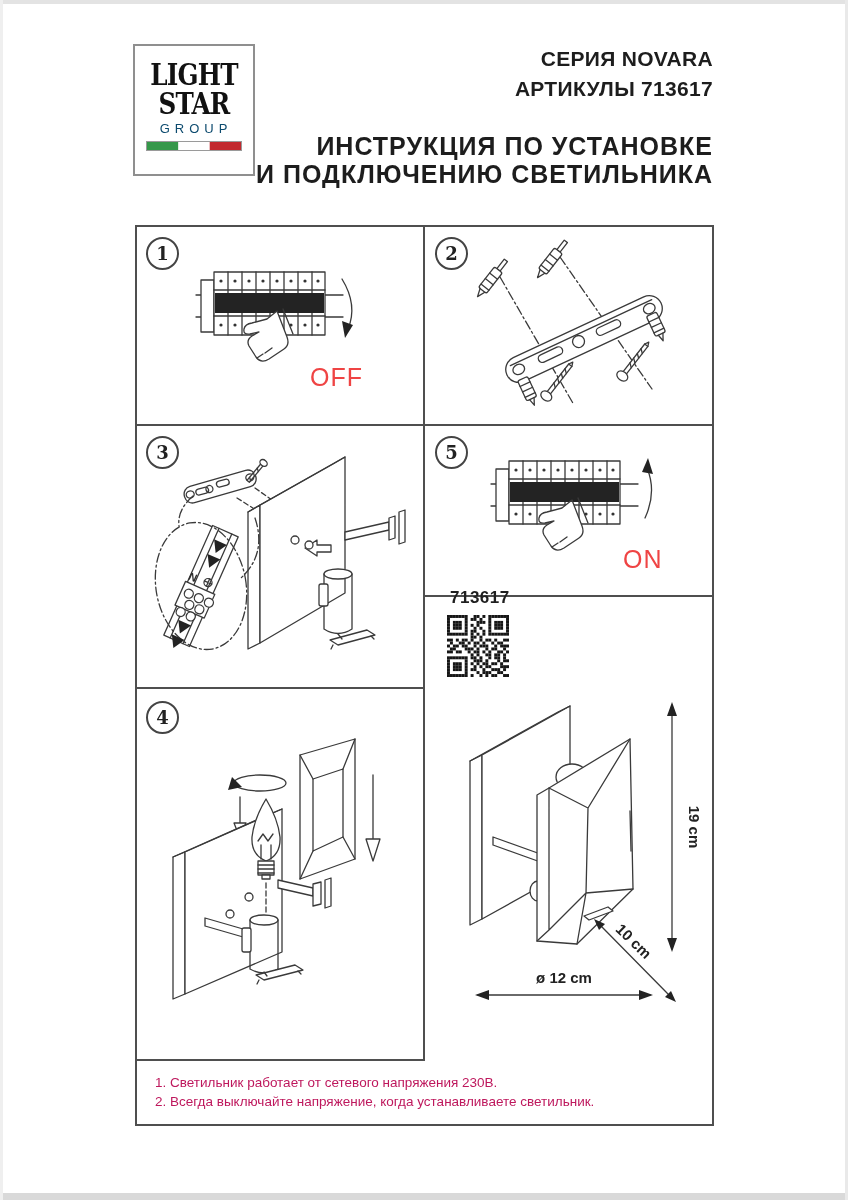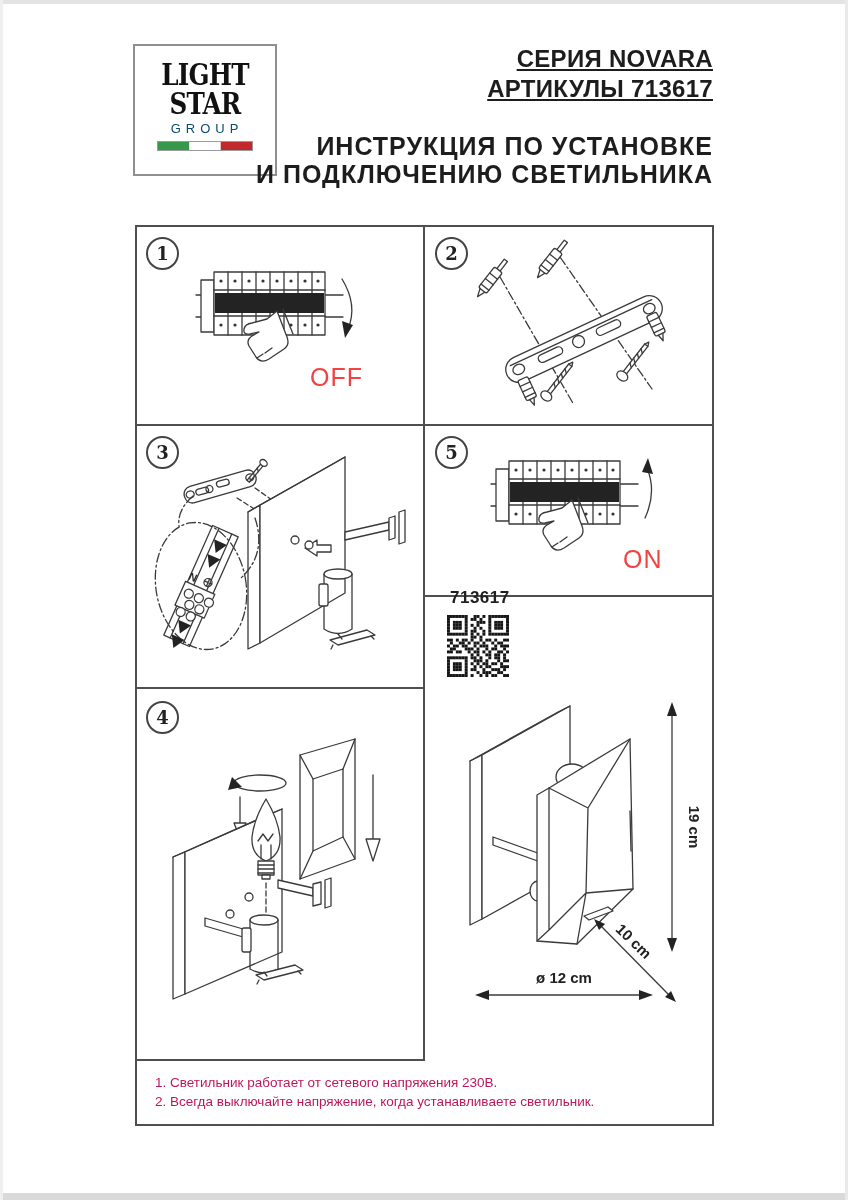--- a/index.html
+++ b/index.html
@@ -5,29 +5,29 @@
   html,body{margin:0;padding:0;background:#ffffff;}
   body{width:848px;height:1200px;position:relative;font-family:"Liberation Sans",sans-serif;color:#222;overflow:hidden;}
   .abs{position:absolute;}
   
   .edge-top{left:0;top:0;width:848px;height:4px;background:#e3e3e3;}
   .edge-bottom{left:0;top:1193px;width:848px;height:7px;background:#d9d9d9;}
   .edge-left{left:0;top:0;width:3px;height:1200px;background:#efefef;}
   .edge-right{left:845px;top:0;width:3px;height:1200px;background:#e9e9e9;}
 
   
-  .logo-box{left:133px;top:44px;width:144px;height:132px;border:2px solid #8f8f8f;background:#fff;text-align:center;box-sizing:border-box;}
+  .logo-box{left:133px;top:44px;width:122px;height:132px;border:2px solid #8f8f8f;background:#fff;text-align:center;box-sizing:border-box;}
   .logo-word{font-family:"DejaVu Serif",serif;font-weight:bold;font-size:30px;line-height:29px;color:#111;transform:scaleX(.82);letter-spacing:-1px;}
   .logo-w1{margin-top:14px;}
   .logo-group{font-size:13px;letter-spacing:5px;color:#0c4a6e;margin-top:3px;margin-left:4px;}
   .logo-flag{margin:6px auto 0 auto;width:94px;height:8px;outline:1px solid #9a9a9a;display:block;}
 
   
   .hdr{right:135px;top:44px;text-align:right;}
-  .hdr-line{font-weight:bold;font-size:24px;line-height:30px;color:#1d1d1d;letter-spacing:.3px;text-decoration:underline;}
+  .hdr-line{font-weight:bold;font-size:21px;line-height:30px;color:#1d1d1d;letter-spacing:.3px;}
   .hdr-gap{height:28px;}
   .hdr-title{font-weight:bold;font-size:25px;line-height:28px;color:#1d1d1d;letter-spacing:1px;padding-left:25px;}
 
   
   .bline{background:#4f4f4f;}
   .outer-border{left:135px;top:225px;width:575px;height:897px;border:2px solid #4f4f4f;}
 
   .panel{overflow:hidden;}
   .step-circle{position:absolute;left:9px;top:10px;width:33px;height:33px;border:2px solid #444;border-radius:50%;box-sizing:border-box;text-align:center;font-family:"DejaVu Serif",serif;font-weight:bold;font-size:18px;line-height:29px;color:#222;background:#fff;}
 

